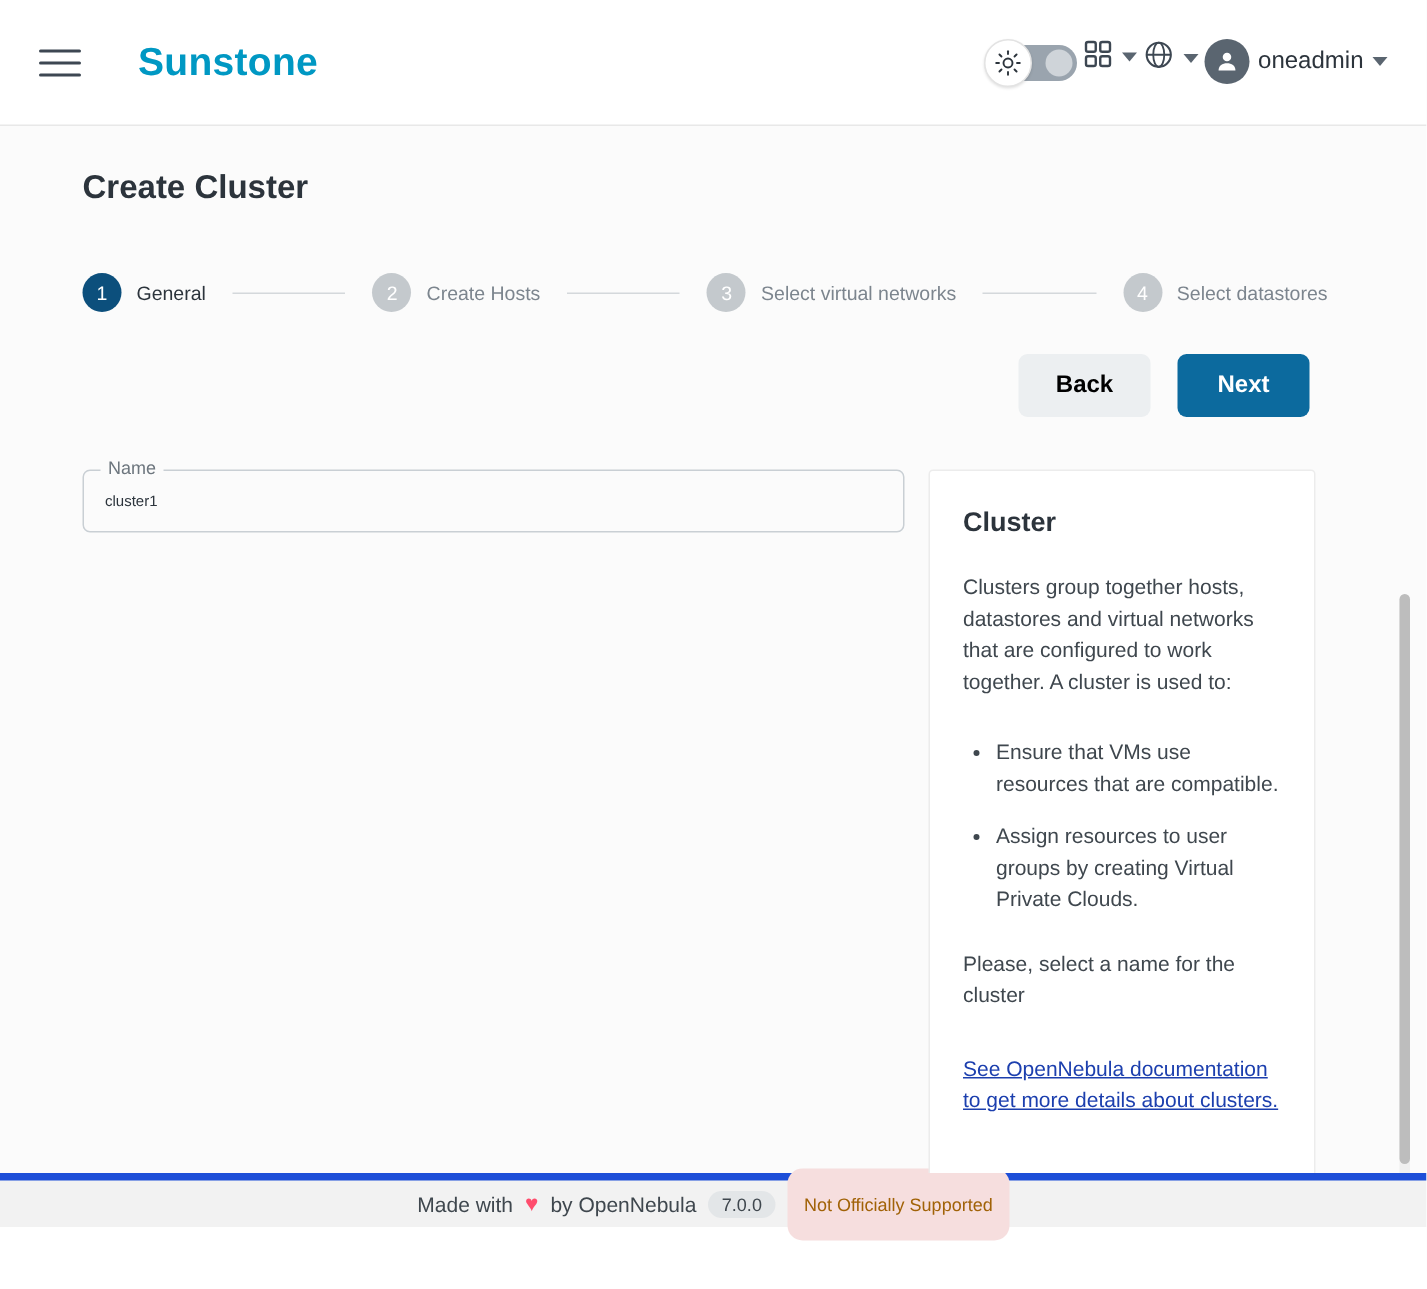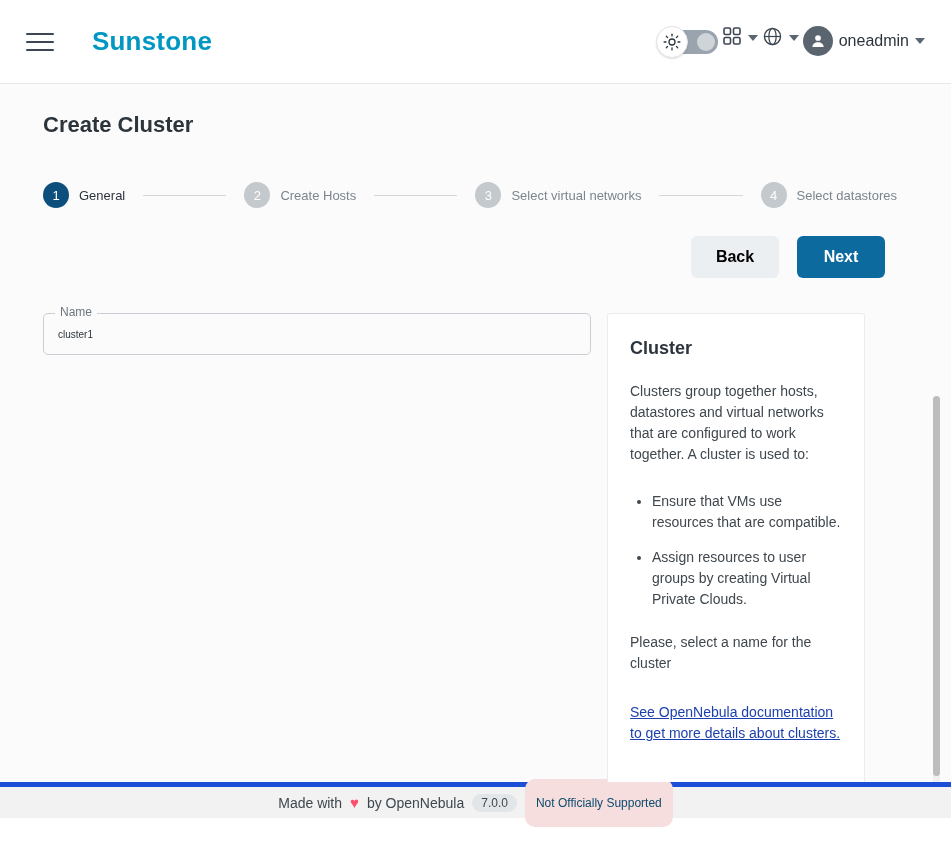--- a/index.html
+++ b/index.html
@@ -90,21 +90,21 @@
   .avatar {
     width: 30px; height: 30px; border-radius: 50%;
     background: #5a6570;
     display: flex; align-items: center; justify-content: center;
   }
   .user-name { font-size: 16px; color: #2c343c; }
 
   
   .page {
     flex: 1 1 auto;
-    padding: 0 14px;
+    padding: 0 26px;
     position: relative;
     overflow: hidden;
   }
   .page-title {
     font-size: 22px;
     font-weight: bold;
     color: #2c343c;
     margin: 28px 0 0 29px;
   }
 
@@ -277,21 +277,21 @@
   .heart { color: #ff4d6d; font-size: 15px; }
   .version-badge {
     background: #e3e6e8;
     border-radius: 10px;
     padding: 2px 9px;
     font-size: 12px;
     color: #3f474e;
   }
   .support-badge {
     background: #f6dede;
-    color: #0c4a6e;
+    color: #a16207;
     border-radius: 10px;
     padding: 17px 11px;
     font-size: 12px;
   }
 </style>
 </head>
 <body>
 
 <div class="app">
 

